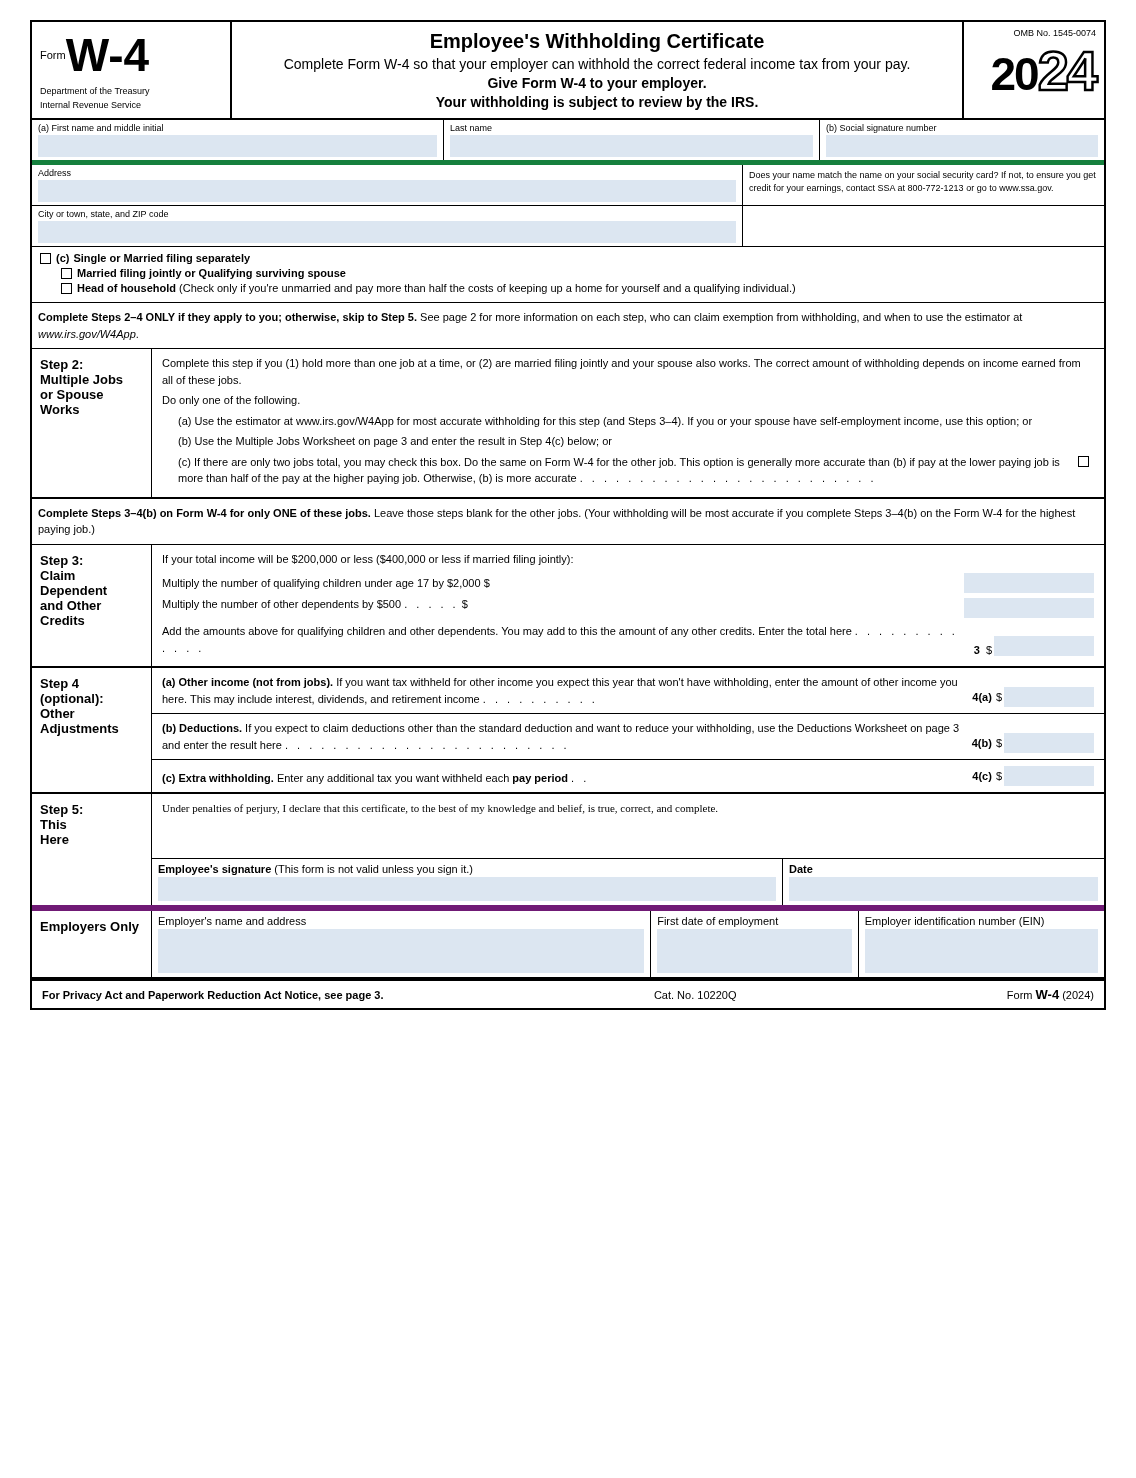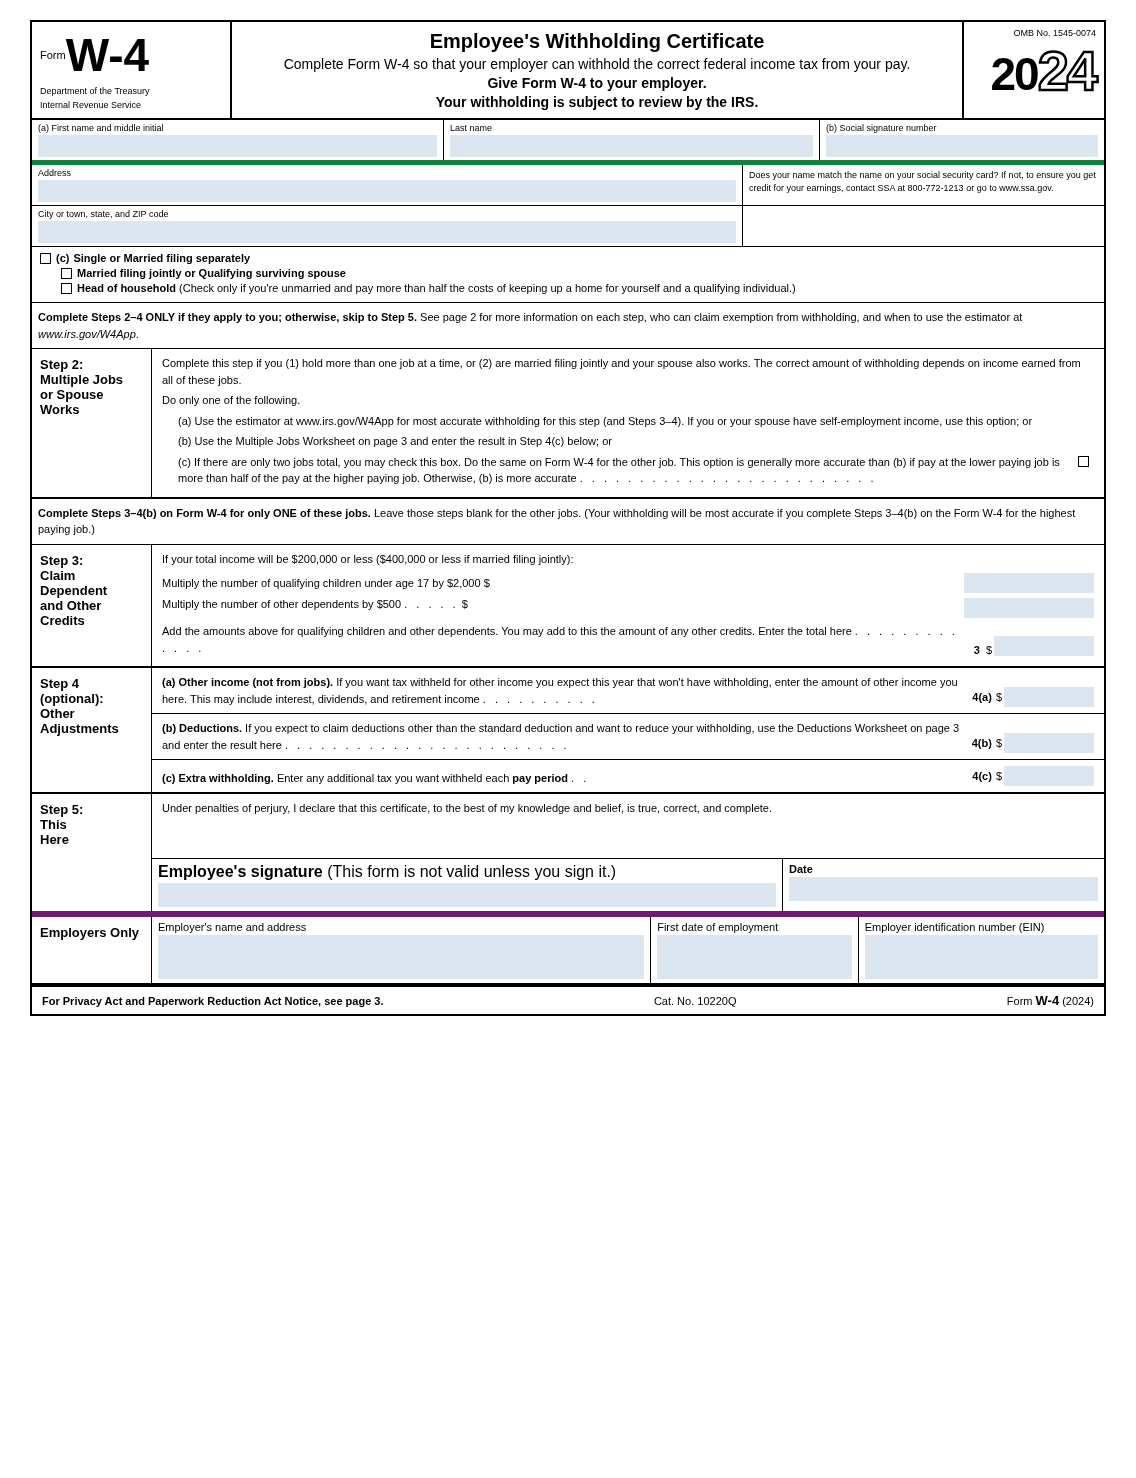--- a/index.html
+++ b/index.html
@@ -379,28 +379,28 @@
     </div>
   </div>
 
   <div style="display:flex; border-bottom:6px solid #701a75;">
     <div class="step-left-label" style="border-right:1px solid #000;">
       <div class="step-number">Step 5:</div>
       <div class="step-name">This</div>
       <div class="step-name">Here</div>
     </div>
     <div style="flex:1;">
-      <div style="padding:8px 10px 8px 10px;">
+      <div style="padding:8px 10px 8px 10px;font-family:Liberation Serif, serif;">
         <span>Under penalties of perjury, I declare that this certificate, to the best of my knowledge and belief, is true, correct, and complete.</span>
       </div>
       <div style="height:36px;"></div>
 
       <div style="display:flex; border-top:1px solid #000;">
         <div style="flex:2; border-right:1px solid #000; padding:4px 6px;">
-          <span style="font-size:16px;">
+          <span style="font-size:11px;">
             <strong>Employee's signature</strong>
             <span>(This form is not valid unless you sign it.)</span>
           </span>
           <div style="background:#dce6f1; height:24px; margin-top:2px;"></div>
         </div>
         <div style="flex:1; padding:4px 6px;">
           <span style="font-size:11px; font-weight:bold;">Date</span>
           <div style="background:#dce6f1; height:24px; margin-top:2px;"></div>
         </div>
       </div>

